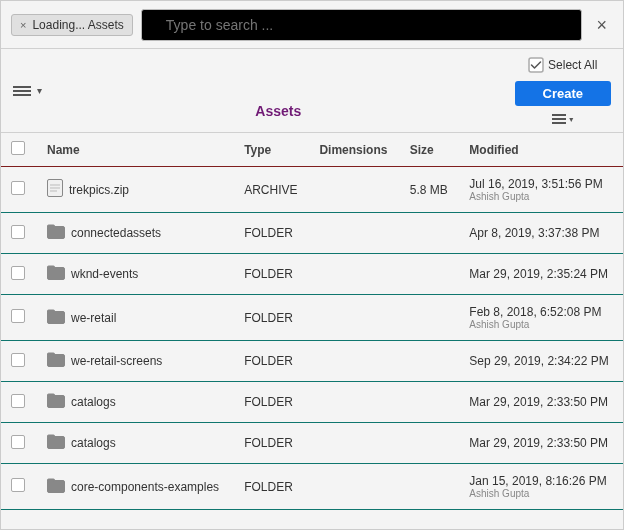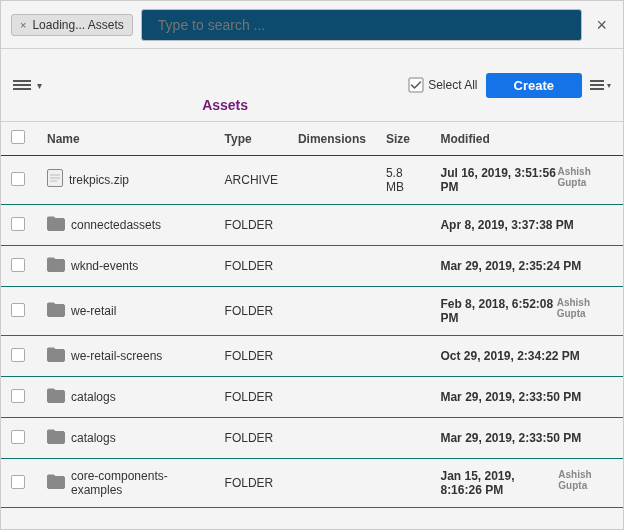--- a/index.html
+++ b/index.html
@@ -45,24 +45,24 @@
     }
     .close-tab .x-icon {
       font-size: 11px;
       color: #666;
       margin-right: 2px;
     }
     .search-box {
       flex: 1;
       display: flex;
       align-items: center;
-      background: #0c4a6e;
+      background: #000000;
       border: 1px solid #bbb;
       border-radius: 3px;
-      padding: 4px 16px;
+      padding: 4px 24px;
       height: 32px;
     }
     .search-box input {
       border: none;
       outline: none;
       background: transparent;
       font-size: 14px;
       color: #aaa;
       width: 100%;
     }
@@ -108,20 +108,21 @@
       text-align: center;
       font-size: 14px;
       font-weight: 600;
       color: #701a75;
       margin-top: 40px;
     }
     .toolbar-right {
       display: flex;
       align-items: center;
       gap: 8px;
+      flex-direction: column;
     }
     .select-all-check {
       display: flex;
       align-items: center;
       gap: 4px;
       font-size: 12px;
       color: #333;
       cursor: pointer;
     }
     .select-all-check .check-svg {
@@ -209,21 +210,21 @@
       color: #555;
       font-size: 16px;
       margin-right: 6px;
     }
     .name-cell {
       display: flex;
       align-items: center;
     }
     .modified-cell {
       display: flex;
-      font-weight: bold;
+      flex-direction: column;
     }
     .modified-date {
       color: #333;
       font-size: 12px;
     }
     .modified-user {
       color: #888;
       font-size: 10px;
     }
     .size-cell {
@@ -387,21 +388,21 @@
                     <rect x="0.5" y="2" width="7" height="3" rx="1" fill="#888" stroke="#888"></rect>
                   </svg></span>
                 <span>we-retail-screens</span>
               </div>
             </td>
             <td class="type-cell">FOLDER</td>
             <td></td>
             <td class="size-cell"></td>
             <td>
               <div class="modified-cell">
-                <span class="modified-date">Oct 29, 2019, 2:34:22 PM</span>
+                <span class="modified-date">Sep 29, 2019, 2:34:22 PM</span>
               </div>
             </td>
           </tr>
           <tr>
             <td><span class="row-check"></span></td>
             <td>
               <div class="name-cell">
                 <span class="folder-icon"><svg width="18" height="16" viewBox="0 0 18 16" fill="none" xmlns="http://www.w3.org/2000/svg">
                     <rect x="0.5" y="3.5" width="17" height="12" rx="1.5" fill="#888" stroke="#888"></rect>
                     <rect x="0.5" y="2" width="7" height="3" rx="1" fill="#888" stroke="#888"></rect>

